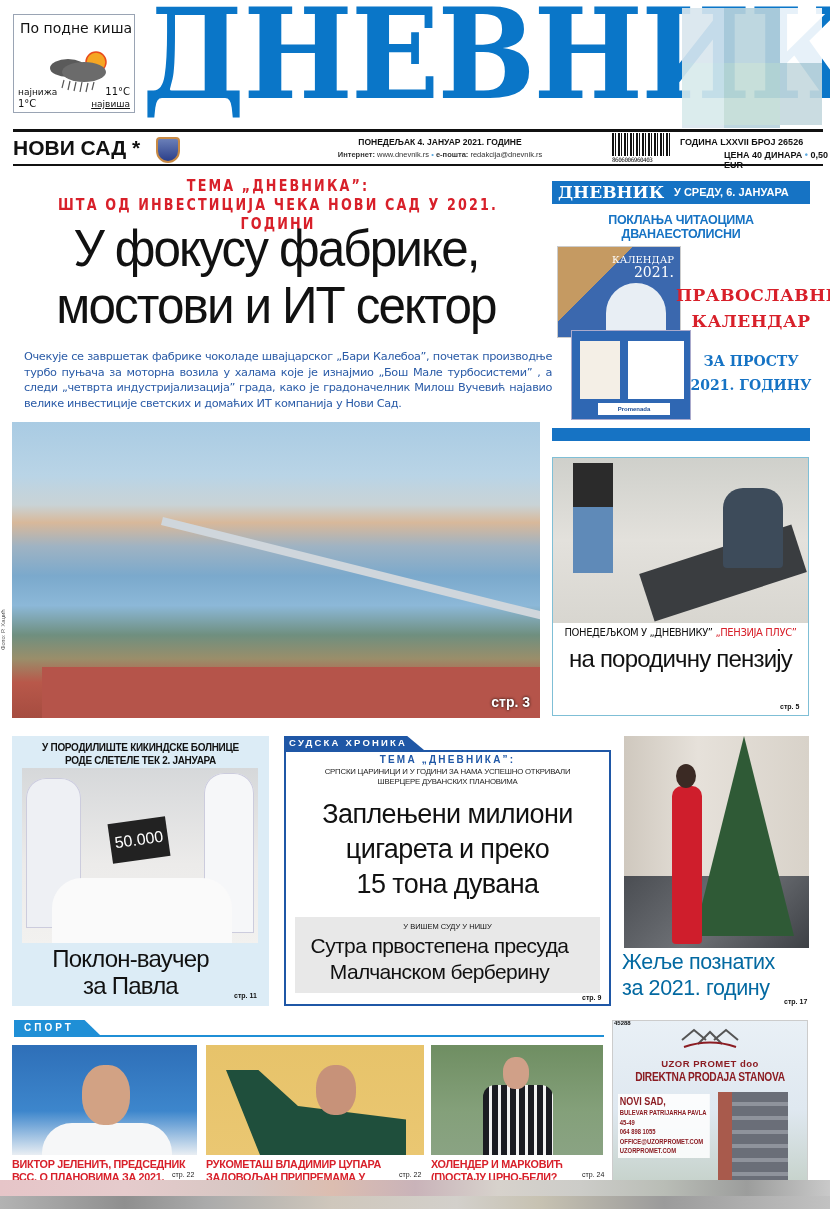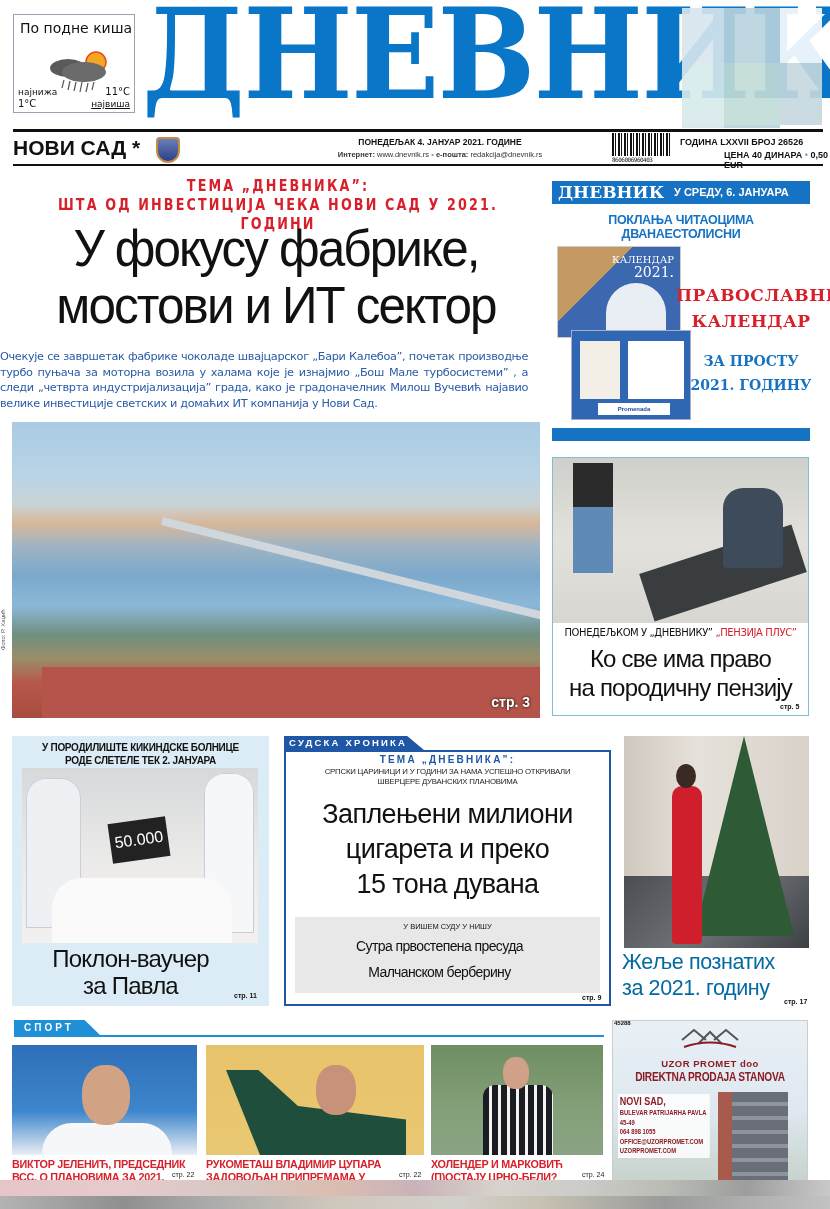--- a/index.html
+++ b/index.html
@@ -29,21 +29,21 @@
   #barcode { left: 612px; top: 133px; width: 60px; height: 30px; background: repeating-linear-gradient(90deg, #111 0 2px, #fff 2px 3px, #111 3px 4px, #fff 4px 6px); }
   #barcode-num { left: 612px; top: 156px; width: 60px; font-size: 6px; background: #fff; font-family: "DejaVu Sans Mono", monospace; letter-spacing: -0.5px; }
   #issue { left: 680px; top: 137px; font-size: 9px; font-weight: bold; }
   #price { left: 680px; top: 150px; font-size: 9px; font-weight: bold; padding-left: 44px; }
   #price .eur { color: #111; }
   #price .dot { color: #5aa9e0; }
 
   
   #kicker { left: 18px; top: 177px; width: 520px; text-align: center; color: #d8202a; font-weight: bold; font-size: 15px; letter-spacing: 2.5px; line-height: 19px; font-family: "DejaVu Sans", sans-serif; transform: scaleX(0.85); transform-origin: center top; }
   #headline { left: 8px; top: 220px; width: 536px; text-align: center; font-size: 52px; line-height: 57px; letter-spacing: -2px; transform: scaleX(0.95); transform-origin: center top; }
-  #lede { left: 0; top: 349px; width: 528px; font-size: 11.3px; line-height: 15.5px; color: #2a5ba7; text-align: justify; font-family: "DejaVu Sans", sans-serif; letter-spacing: -0.35px; }
+  #lede { left: 24px; top: 349px; width: 528px; font-size: 11.3px; line-height: 15.5px; color: #2a5ba7; text-align: justify; font-family: "DejaVu Sans", sans-serif; letter-spacing: -0.35px; }
   #lead-photo { left: 12px; top: 422px; width: 528px; height: 296px; overflow: hidden;
     background: linear-gradient(180deg, #a9cbe3 0%, #b9d4e6 18%, #c9d3d6 28%, #d8b89a 34%, #9fb3c3 42%, #7ba9cc 52%, #8cb8d8 62%, #6f8f7f 72%, #9a8e6a 80%, #b8584a 88%, #a64c40 100%); }
   #lead-photo .bridge { position:absolute; left: 150px; top: 95px; width: 400px; height: 8px; background: #cfd6dc; transform: rotate(14deg); transform-origin: left center; }
   #lead-photo .roof { position:absolute; left: 30px; top: 245px; width: 500px; height: 55px; background: #b5544a; }
   #lead-photo .pg { position:absolute; right: 10px; bottom: 8px; color: #fff; font-weight: bold; font-size: 14px; text-shadow: 0 0 3px #000; }
   #photo-credit { left: 0px; top: 650px; font-size: 6px; color: #555; transform: rotate(-90deg); transform-origin: left top; }
 
   
   #promo-bar { left: 552px; top: 181px; width: 258px; height: 23px; background: #1673c4; }
   #promo-logo { left: 558px; top: 181px; color: #fff; font-family: "DejaVu Serif", serif; font-weight: bold; font-size: 17px; line-height: 23px; }
@@ -84,21 +84,21 @@
 
   
   #court-tab { left: 284px; top: 736px; width: 140px; height: 14px; background: #1f57a6; clip-path: polygon(0 0, 88% 0, 100% 100%, 0 100%); }
   #court-tab-label { left: 289px; top: 736px; color: #fff; font-size: 9.5px; font-weight: bold; line-height: 14px; letter-spacing: 2.2px; }
   #court-box { left: 284px; top: 750px; width: 327px; height: 256px; border: 2px solid #1f57a6; }
   #court-kicker1 { left: 284px; top: 754px; width: 327px; text-align: center; color: #1f57a6; font-size: 10px; font-weight: bold; letter-spacing: 2.2px; }
   #court-kicker2 { left: 290px; top: 767px; width: 315px; text-align: center; font-size: 7.8px; line-height: 10px; color: #222; letter-spacing: -0.2px; }
   #court-head { left: 284px; top: 797px; width: 327px; text-align: center; font-size: 27px; line-height: 35px; letter-spacing: -0.6px; }
   #court-sub-box { left: 295px; top: 917px; width: 305px; height: 76px; background: #e8e8e8; }
   #court-sub-kicker { left: 295px; top: 922px; width: 305px; text-align: center; font-size: 7.5px; }
-  #court-sub-head { left: 295px; top: 933px; width: 289px; text-align: center; font-size: 14px; line-height: 26px; letter-spacing: -0.6px; }
+  #court-sub-head { left: 295px; top: 933px; width: 289px; text-align: center; font-size: 21px; line-height: 26px; letter-spacing: -0.6px; }
   #court-pg { left: 582px; top: 994px; font-size: 7px; font-weight: bold; }
 
   
   #wish-photo { left: 624px; top: 736px; width: 185px; height: 212px; background: linear-gradient(90deg, #cfc8be 0%, #e6e1da 40%, #d8d2c9 100%); overflow: hidden; }
   #wish-photo .floor { position:absolute; left: 0; top: 140px; width: 185px; height: 72px; background: linear-gradient(135deg, #4a4d52, #6e7176, #3d4045); }
   #wish-photo .tree { position:absolute; left: 70px; top: 0; width: 0; height: 0; border-left: 50px solid transparent; border-right: 50px solid transparent; border-bottom: 200px solid #2f5a36; }
   #wish-photo .dress { position:absolute; left: 48px; top: 50px; width: 30px; height: 158px; background: #cf1e2c; border-radius: 10px 10px 4px 4px; }
   #wish-photo .head { position:absolute; left: 52px; top: 28px; width: 20px; height: 24px; background: #3b2a24; border-radius: 50%; }
   #wish-head { left: 622px; top: 949px; width: 190px; font-size: 21.5px; line-height: 26px; color: #0369a1; letter-spacing: -0.4px; }
   #wish-pg { left: 784px; top: 998px; font-size: 7px; font-weight: bold; }
@@ -232,21 +232,20 @@
 <div id="pension-photo" class="abs">
   <div class="walker"></div>
   <div class="bench"></div>
   <div class="man"></div>
 </div>
 <div id="pension-kicker" class="abs">
   <span>ПОНЕДЕЉКОМ У „ДНЕВНИКУ”</span>
   <span class="red">„ПЕНЗИЈА ПЛУС”</span>
 </div>
 <div id="pension-head" class="abs">
-  <div>Ко све има право</div>
   <div>на породичну пензију</div>
 </div>
 <div id="pension-pg" class="abs">стр. 5</div>
 
 <div id="kik-box" class="abs"></div>
 <div id="kik-kicker" class="abs">
   <div>У ПОРОДИЛИШТЕ КИКИНДСКЕ БОЛНИЦЕ</div>
   <div>РОДЕ СЛЕТЕЛЕ ТЕК 2. ЈАНУАРА</div>
 </div>
 <div id="kik-photo" class="abs">

